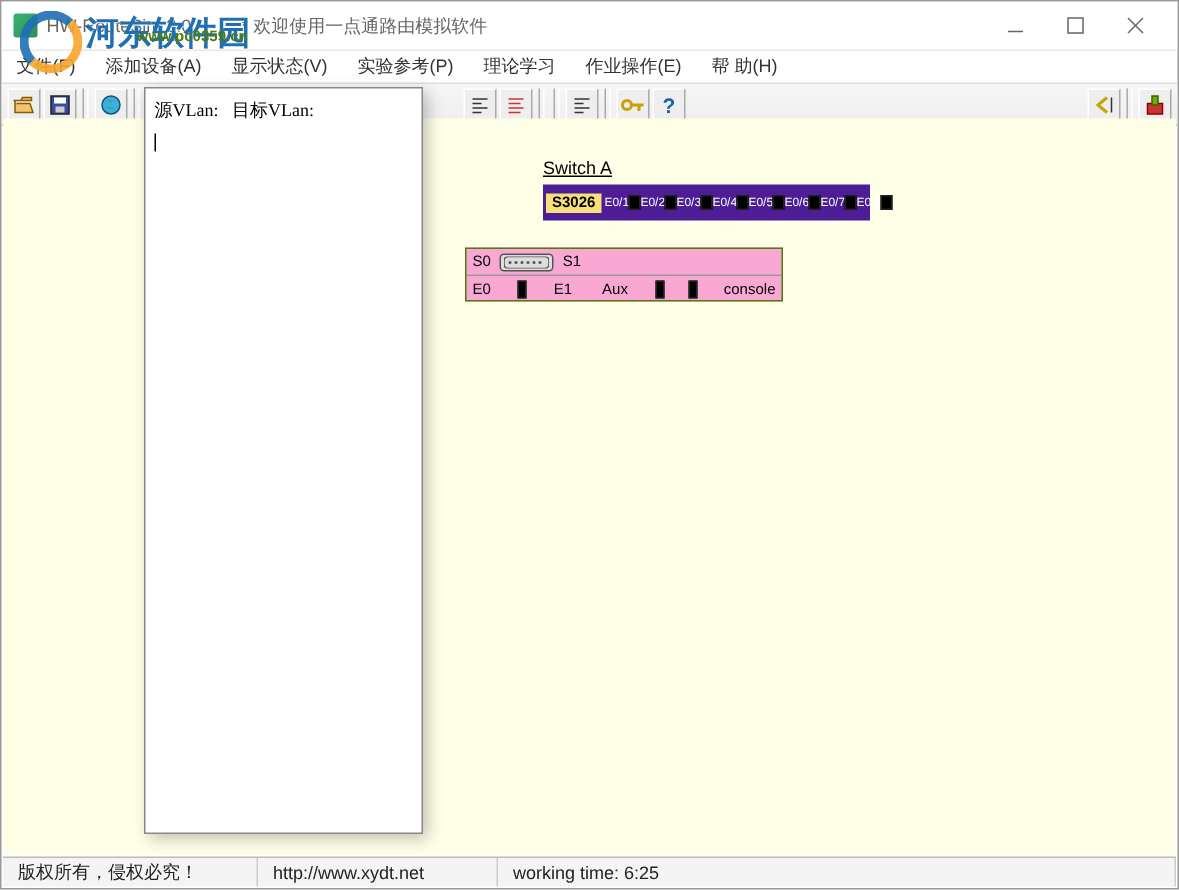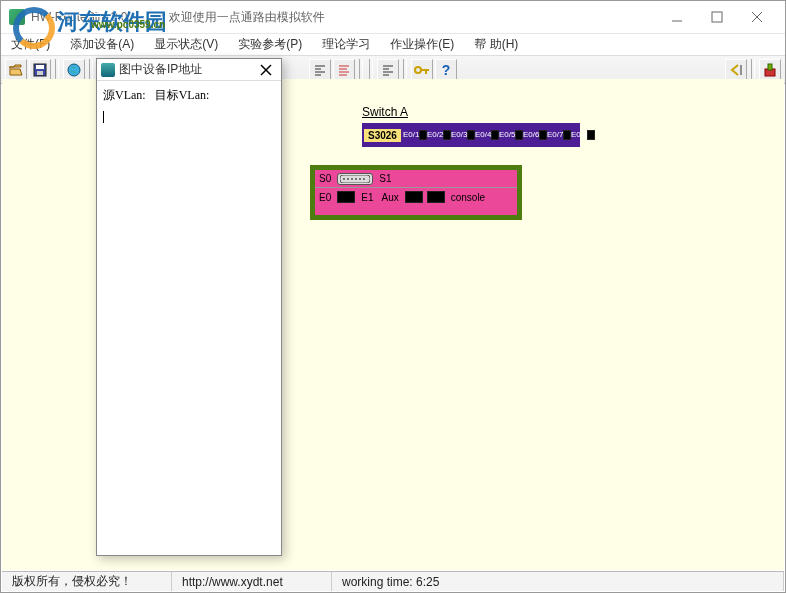--- a/index.html
+++ b/index.html
@@ -97,27 +97,27 @@
       margin: 0 0px; width: 24px;
     }
     .port-lbl { color:#fff; font-size:8px; line-height:8px; }
     .port-jack {
       width: 18px; height: 10px; background:#000; border:1px solid #222;
     }
     
     .router {
       position: absolute;
       left: 308px; top: 86px;
-      width: 212px; height: 55px;
-      background: #ec4899;
-      border: 5px solid #4d7c0f;
+      width: 212px; height: 36px;
+      background: #f9a8d4;
+      border: 1px solid #4d7c0f;
       font-size: 10px;
     }
     .router .row { display:flex; align-items:center; height: 18px; border-bottom:1px solid #999;}
-    .router .row:last-child{border-bottom:none;}
+    .router .row:last-child{border-bottom:none;gap:12px;}
     .router .lbl { padding: 0 4px; color:#000;}
     .router .serial { width: 36px; height: 12px; background: #ddd; border:1px solid #555; border-radius:3px; margin: 0 2px; display:flex; align-items:center; justify-content:center;}
     .router .rj { width: 18px; height: 12px; background:#000; border:1px solid #222; margin:0 2px;}
     
     .dialog {
       position: absolute;
       left: 95px; top: 57px;
       width: 186px; height: 498px;
       background: #fff;
       border: 1px solid #888;
@@ -338,30 +338,20 @@
       <span class="lbl">E1</span>
       <span class="lbl">Aux</span>
       <div class="rj"></div>
       <div class="rj"></div>
       <span class="lbl">console</span>
     </div>
   </div>
 </div>
 
 <div class="dialog">
-  <div class="d-title">
-    <div class="d-icon"></div>
-    <span class="d-title-text">图中设备IP地址</span>
-    <div class="d-close">
-      <svg width="12" height="12" stroke="#000" stroke-width="1.5">
-          <line x1="1" y1="1" x2="11" y2="11"></line>
-          <line x1="11" y1="1" x2="1" y2="11"></line>
-        </svg>
-    </div>
-  </div>
   <div class="d-body">
     <div class="line">
       <span>源VLan:</span>
       &nbsp;
       <span>目标VLan:</span>
     </div>
     <span class="cursor"></span>
   </div>
 </div>
 

